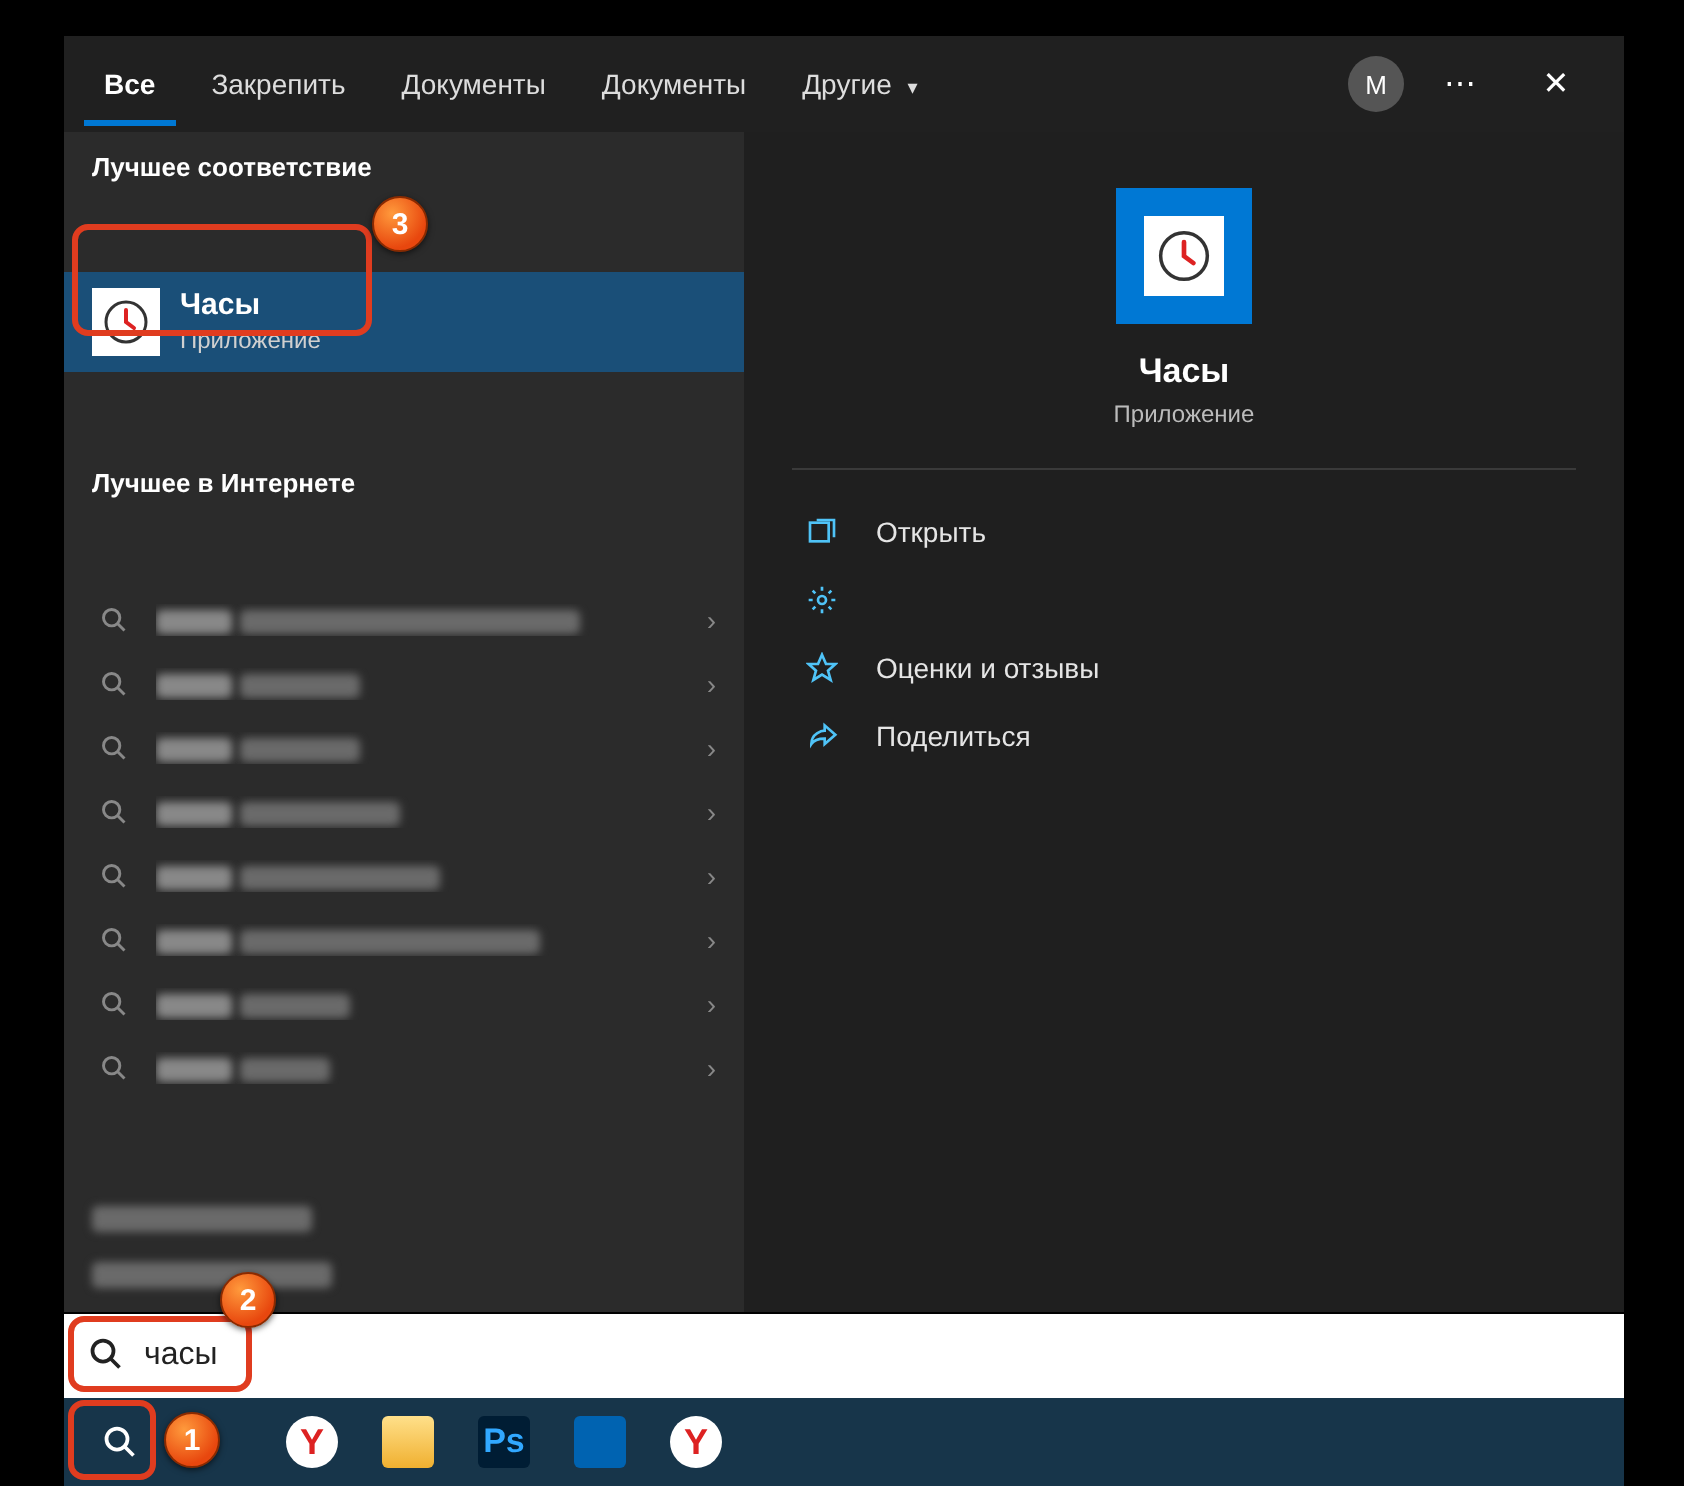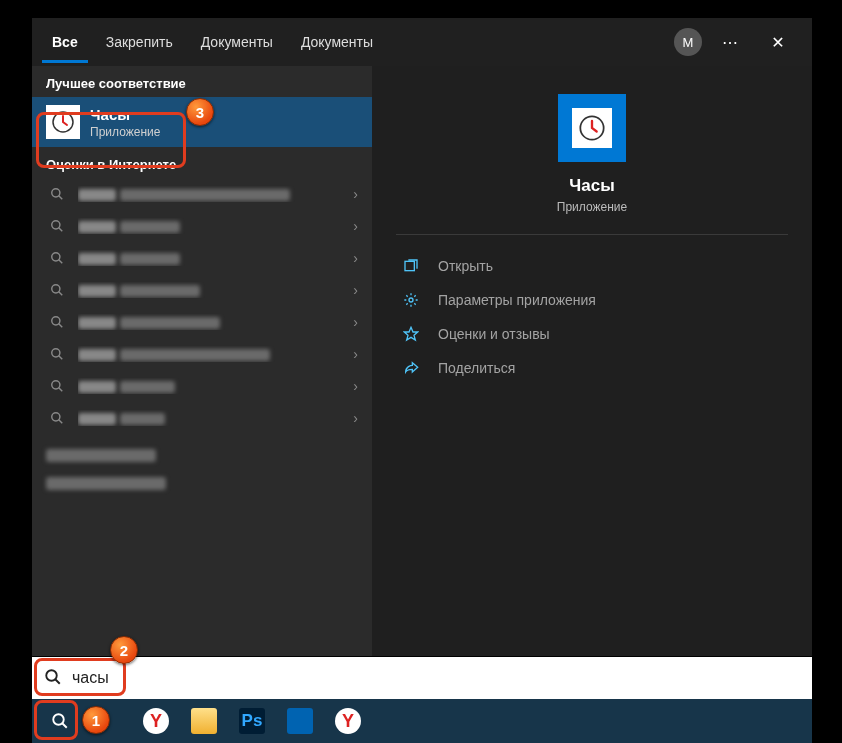--- a/index.html
+++ b/index.html
@@ -51,20 +51,21 @@
     display: flex; align-items: center; justify-content: center;
     color: #fff; cursor: pointer; font-size: 16px;
   }
   .body { flex: 1; display: flex; }
   .left {
     width: 340px;
     background: #2b2b2b;
     display: flex;
     flex-direction: column;
     overflow: hidden;
+    justify-content: space-between;
   }
   .section-header {
     padding: 10px 14px 6px;
     font-size: 13px;
     font-weight: 600;
     color: #fff;
   }
   .best-match-item {
     background: #1a4f78;
     display: flex;
@@ -120,21 +121,21 @@
     width: 40px; height: 40px; background: #fff;
     display: flex; align-items: center; justify-content: center;
   }
   .preview-tile .inner svg { width: 28px; height: 28px; }
   .preview-title { font-size: 17px; font-weight: 600; }
   .preview-sub { font-size: 12px; color: #bbb; margin-top: 4px; }
   .actions { margin-top: 14px; display: flex; flex-direction: column; }
   .action {
     display: flex; align-items: flex-start;
     padding: 9px 4px;
-    color: #a3a3a3; cursor: pointer;
+    color: #e5e5e5; cursor: pointer;
     font-size: 14px;
   }
   .aicon {
     width: 22px; margin-right: 16px; color: #4fc3f7;
     display: flex; align-items: center; justify-content: center;
   }
   .search-bar {
     position: absolute;
     left: 32px;
     bottom: 44px;
@@ -192,20 +193,24 @@
 <body>
 
 <div class="panel">
 
   <div class="header">
     <div class="tabs">
       <div class="tab active">Все</div>
       <div class="tab">Закрепить</div>
       <div class="tab">Документы</div>
       <div class="tab">Документы</div>
+      <div class="tab">
+        <span>Другие</span>
+        <span class="chev">▾</span>
+      </div>
     </div>
     <div class="header-right">
       <div class="avatar">M</div>
       <div class="hicon">⋯</div>
       <div class="hicon">✕</div>
     </div>
   </div>
 
   <div class="body">
 
@@ -218,21 +223,21 @@
               <circle cx="12" cy="12" r="10" fill="#fff" stroke="#333" stroke-width="1.5"></circle>
               <path d="M12 6 L12 12 L16 15" stroke="#d22" stroke-width="2" fill="none" stroke-linecap="round"></path>
             </svg>
         </div>
         <div class="bm-text">
           <div class="title">Часы</div>
           <div class="sub">Приложение</div>
         </div>
       </div>
 
-      <div class="section-header">Оценки в Интернете</div>
+      <div class="section-header">Лучшее в Интернете</div>
 
       <div class="web-list">
         <div class="web-row">
           <span class="wicon">
               <svg width="14" height="14" viewBox="0 0 24 24" fill="none" stroke="#888" stroke-width="2.5">
                 <circle cx="10" cy="10" r="7"></circle>
                 <path d="M15 15 L21 21"></path>
               </svg>
             </span>
           <span class="wlabel"><span class="blurtxt blurbold" style="width:38px"></span> <span class="blurtxt" style="width:170px"></span></span>
@@ -340,21 +345,20 @@
             </span>
           <span>Открыть</span>
         </div>
         <div class="action">
           <span class="aicon">
               <svg width="16" height="16" viewBox="0 0 24 24" fill="none" stroke="#4fc3f7" stroke-width="2">
                 <circle cx="12" cy="12" r="3"></circle>
                 <path d="M12 2 V5 M12 19 V22 M2 12 H5 M19 12 H22 M5 5 L7 7 M17 17 L19 19 M5 19 L7 17 M17 7 L19 5"></path>
               </svg>
             </span>
-          <span>Параметры приложения</span>
         </div>
         <div class="action">
           <span class="aicon">
               <svg width="16" height="16" viewBox="0 0 24 24" fill="none" stroke="#4fc3f7" stroke-width="2">
                 <path d="M12 2 L15 9 L22 9 L16.5 14 L18.5 21 L12 17 L5.5 21 L7.5 14 L2 9 L9 9 Z"></path>
               </svg>
             </span>
           <span>Оценки и отзывы</span>
         </div>
         <div class="action">

